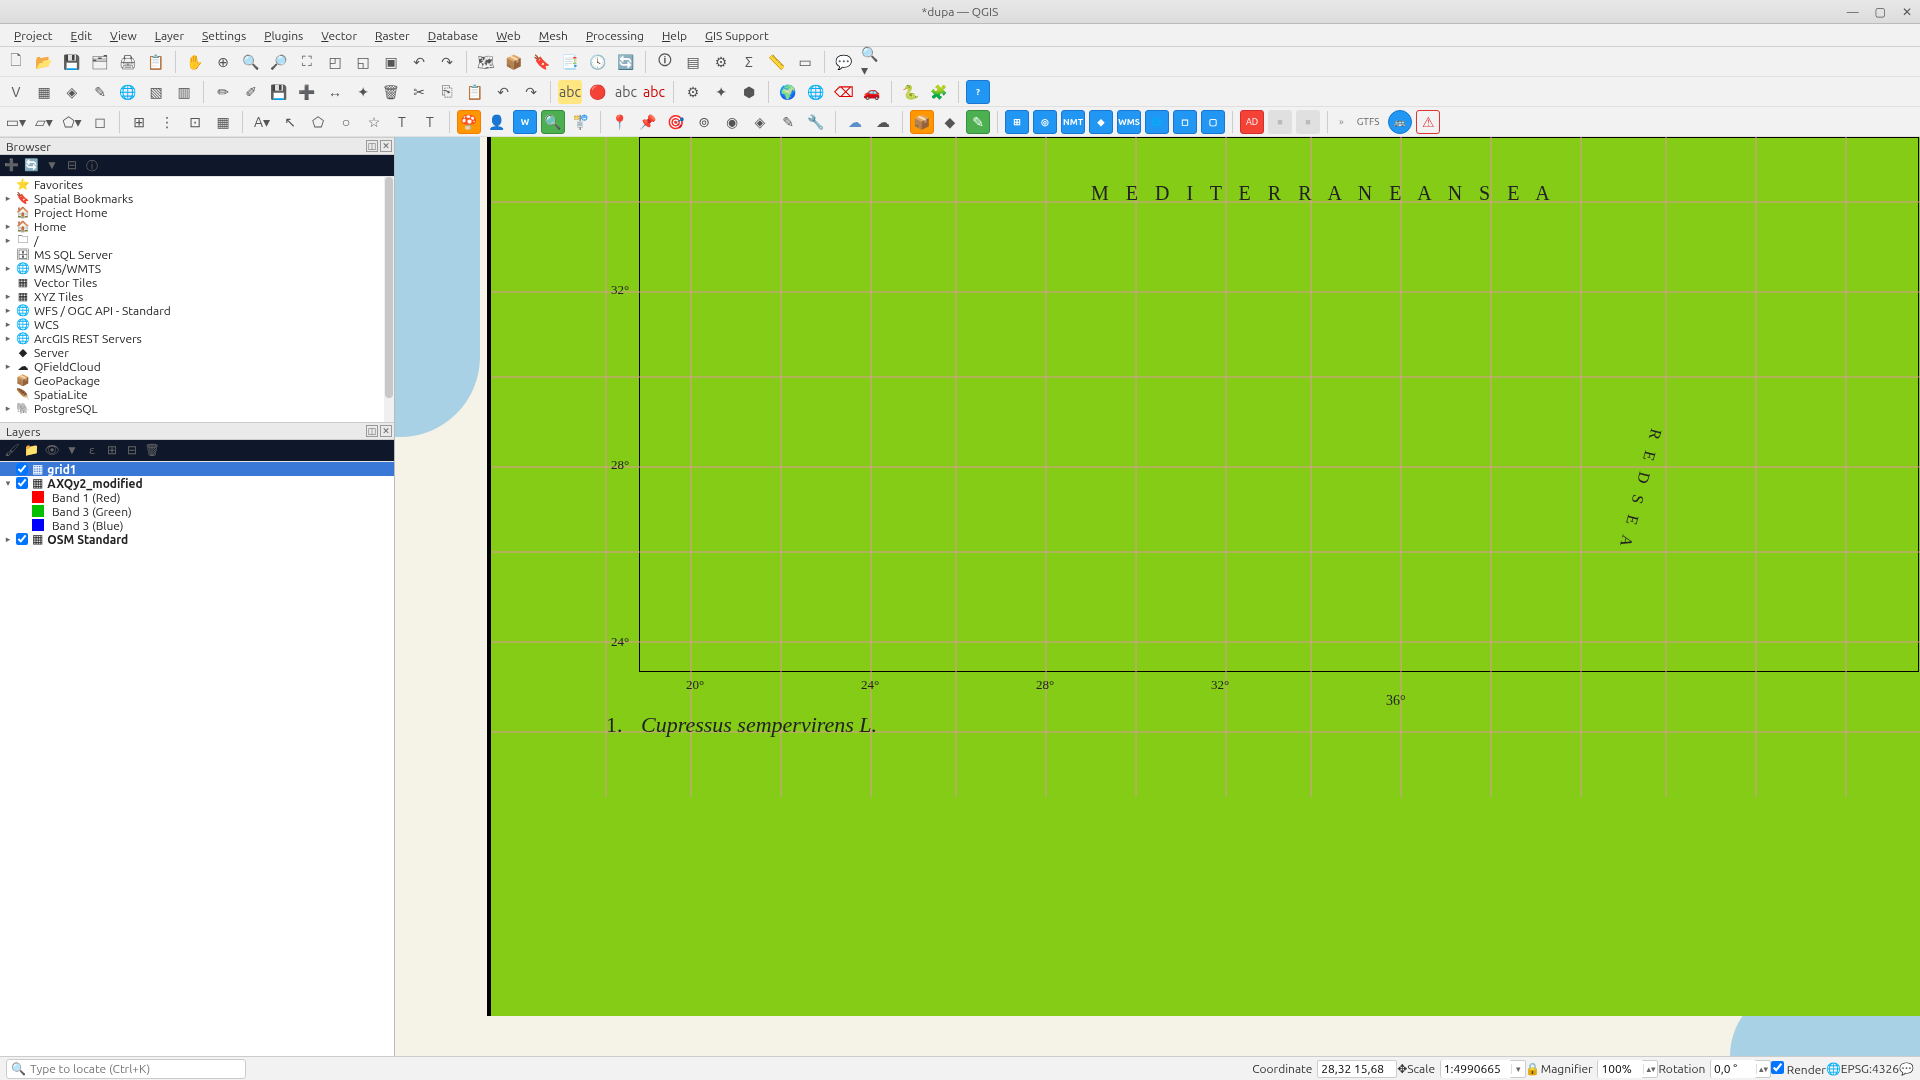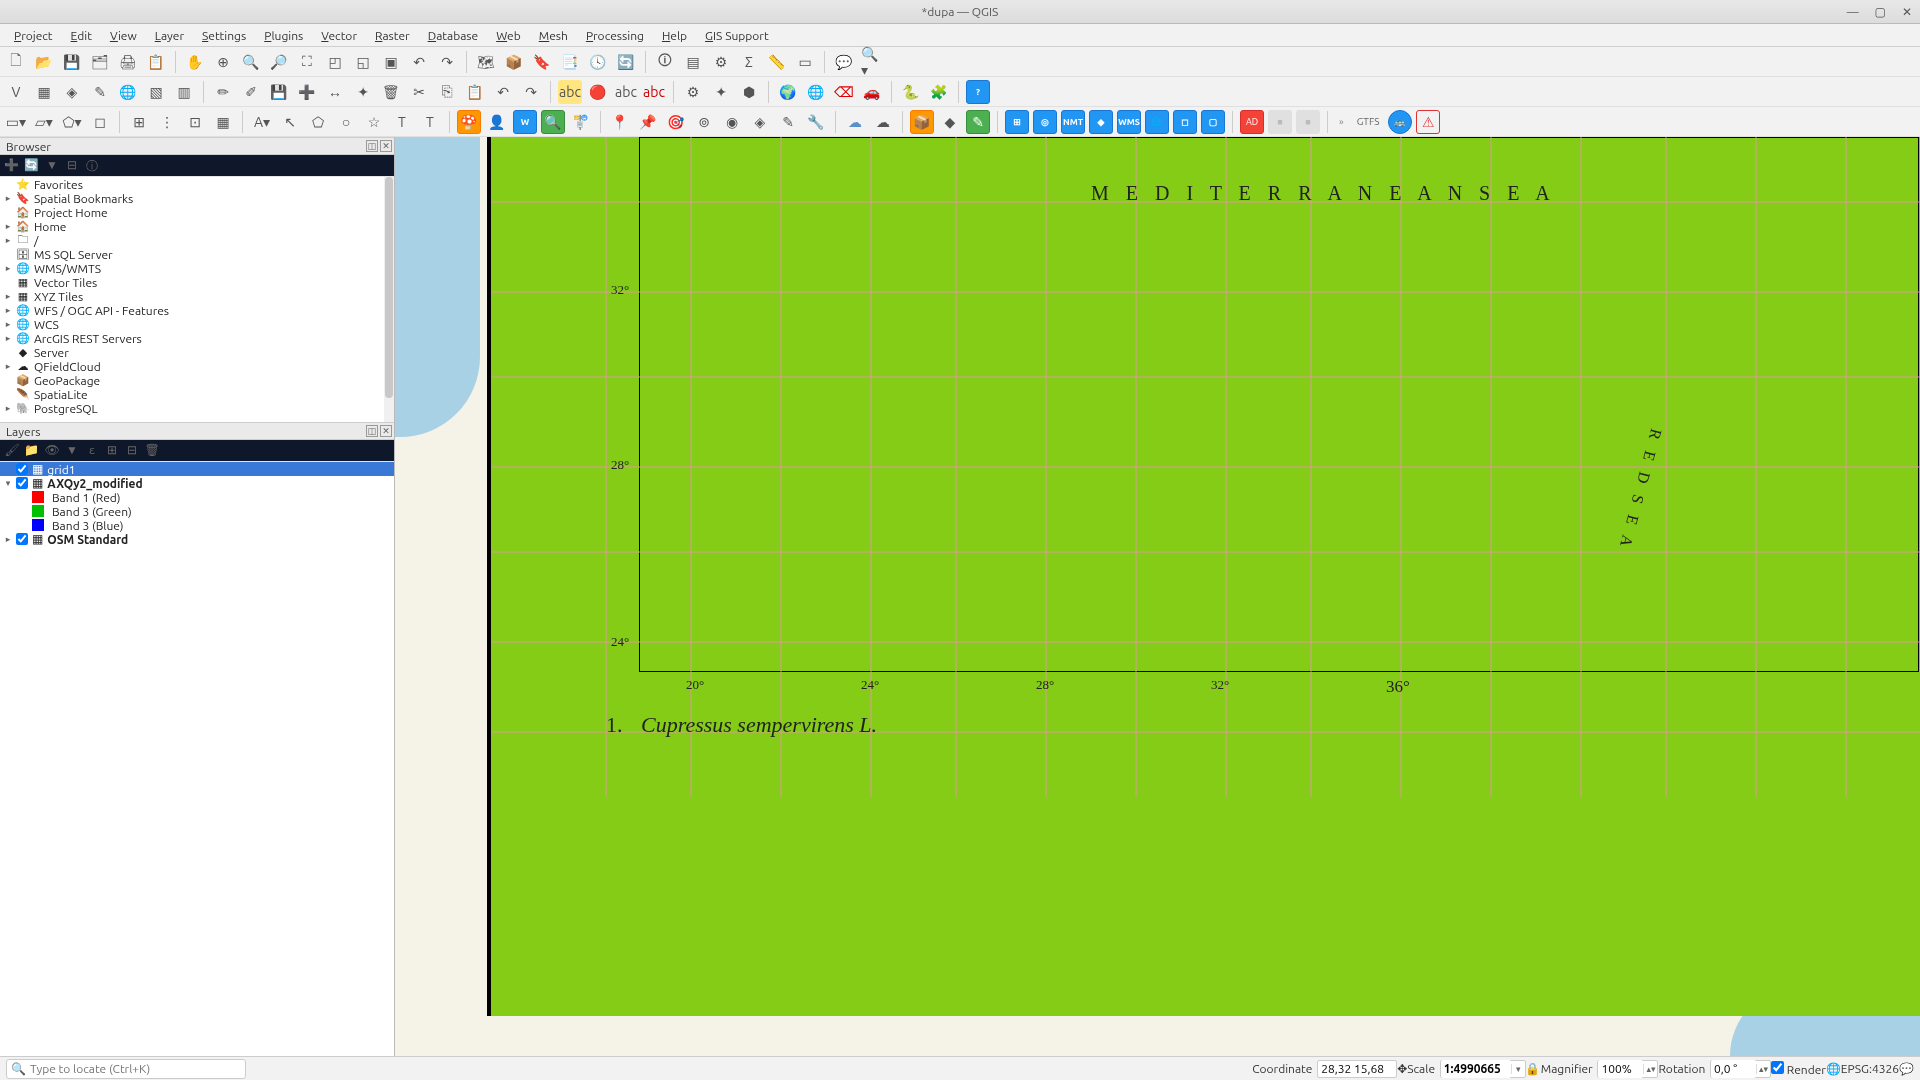--- a/index.html
+++ b/index.html
@@ -287,21 +287,21 @@
             <span>Vector Tiles</span>
           </div>
           <div class="tree-item">
             <span class="exp">▸</span>
             <span class="ico">▦</span>
             <span>XYZ Tiles</span>
           </div>
           <div class="tree-item">
             <span class="exp">▸</span>
             <span class="ico">🌐</span>
-            <span>WFS / OGC API - Features</span>
+            <span>WFS / OGC API - Standard</span>
           </div>
           <div class="tree-item">
             <span class="exp">▸</span>
             <span class="ico">🌐</span>
             <span>WCS</span>
           </div>
           <div class="tree-item">
             <span class="exp">▸</span>
             <span class="ico">🌐</span>
             <span>ArcGIS REST Servers</span>
@@ -350,21 +350,21 @@
         <span class="pt">ε</span>
         <span class="pt">⊞</span>
         <span class="pt">⊟</span>
         <span class="pt">🗑</span>
       </div>
       <div class="layers-tree" id="layers-tree">
           <div class="layer-row selected">
             <span class="ind"></span>
             <input type="checkbox" checked="" style=""> 
             <span class="ico">▦</span>
-            <span style="font-weight:normal">grid1</span>
+            <span style="font-weight:bold">grid1</span>
           </div>
           <div class="layer-row">
             <span class="ind">▾</span>
             <input type="checkbox" checked="" style=""> 
             <span class="ico">▦</span>
             <span style="font-weight:bold">AXQy2_modified</span>
           </div>
           <div class="layer-row">
             <span class="swatch" style="background:#ff0000"></span>
             <span style="margin-left:4px">Band 1 (Red)</span>
@@ -421,39 +421,39 @@
       </svg>
       <span class="label" style="left:600px;top:45px;font-size:20px;letter-spacing:6px">M E D I T E R R A N E A N   S E A</span>
       <span class="label" style="left:1140px;top:290px;font-size:16px;letter-spacing:4px;writing-mode:vertical-rl;transform:rotate(15deg)">R E D   S E A</span>
       <span class="label" style="left:120px;top:145px;font-size:13px">32°</span>
       <span class="label" style="left:120px;top:320px;font-size:13px">28°</span>
       <span class="label" style="left:120px;top:497px;font-size:13px">24°</span>
       <span class="label" style="left:195px;top:540px;font-size:13px">20°</span>
       <span class="label" style="left:370px;top:540px;font-size:13px">24°</span>
       <span class="label" style="left:545px;top:540px;font-size:13px">28°</span>
       <span class="label" style="left:720px;top:540px;font-size:13px">32°</span>
-      <span class="label" style="left:895px;top:540px;font-size:17px">36°</span>
+      <span class="label" style="left:895px;top:556px;font-size:14px">36°</span>
       <span class="label" style="left:115px;top:575px;font-size:22px">1.</span>
       <span class="label" style="left:150px;top:575px;font-size:22px;font-style:italic">Cupressus sempervirens L.</span>
     </div>
   </div>
 </div>
 
 <div class="statusbar">
   <div class="locator">
     <span>🔍</span>
     <input placeholder="Type to locate (Ctrl+K)" style="">
   </div>
   <div class="status-right">
     <span class="sfield"><label>Coordinate</label>
       <input style="width: 80px;" value="28,32 15,68"></span>
     <span>✥</span>
     <span class="sfield"><label>Scale</label>
       <span class="sspin">
-          <input style="width: 70px; font-weight: bold;" value="1:4990665">
+          <input style="width: 70px;" value="1:4990665">
           <span class="spin">▾</span>
         </span></span>
     <span>🔒</span>
     <span class="sfield"><label>Magnifier</label>
       <span class="sspin">
           <input style="width: 45px;" value="100%">
           <span class="spin">▴▾</span>
         </span></span>
     <span class="sfield"><label>Rotation</label>
       <span class="sspin">

